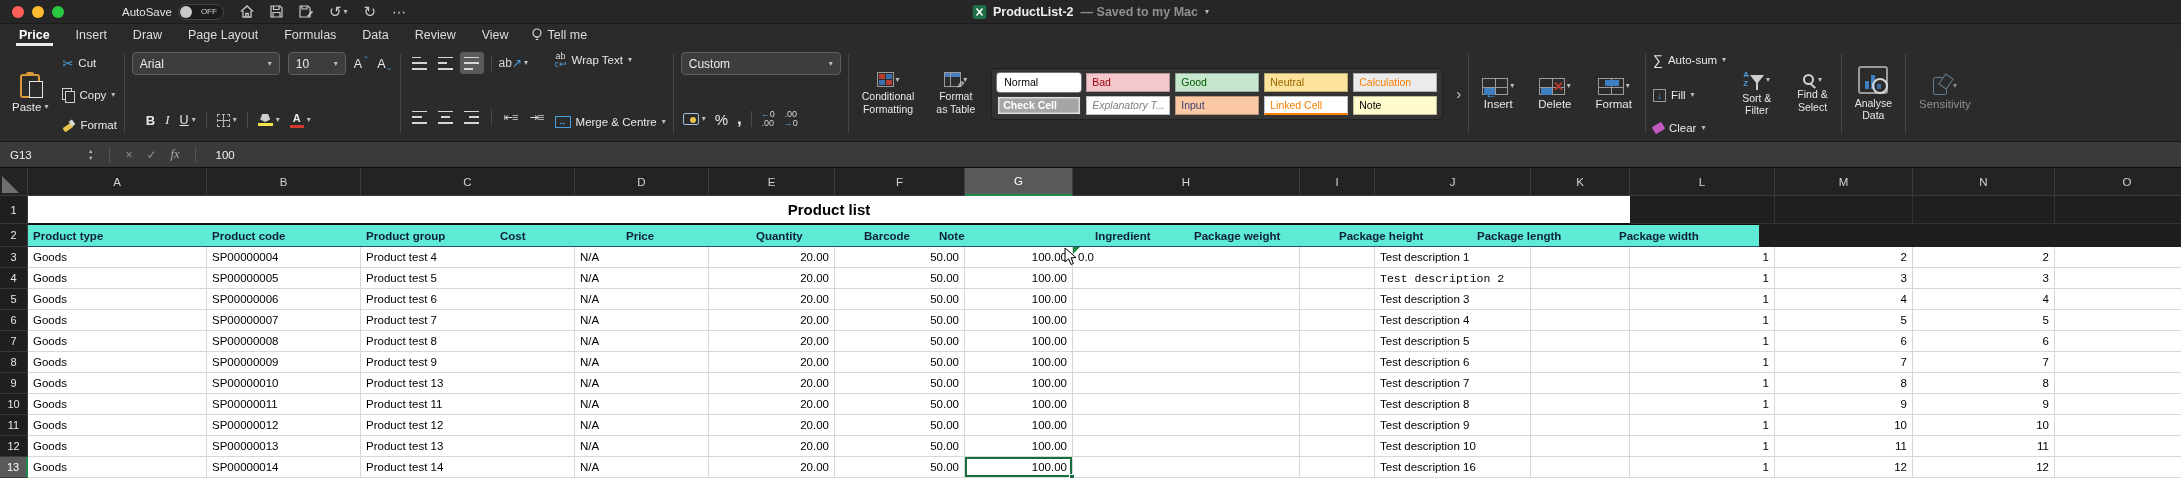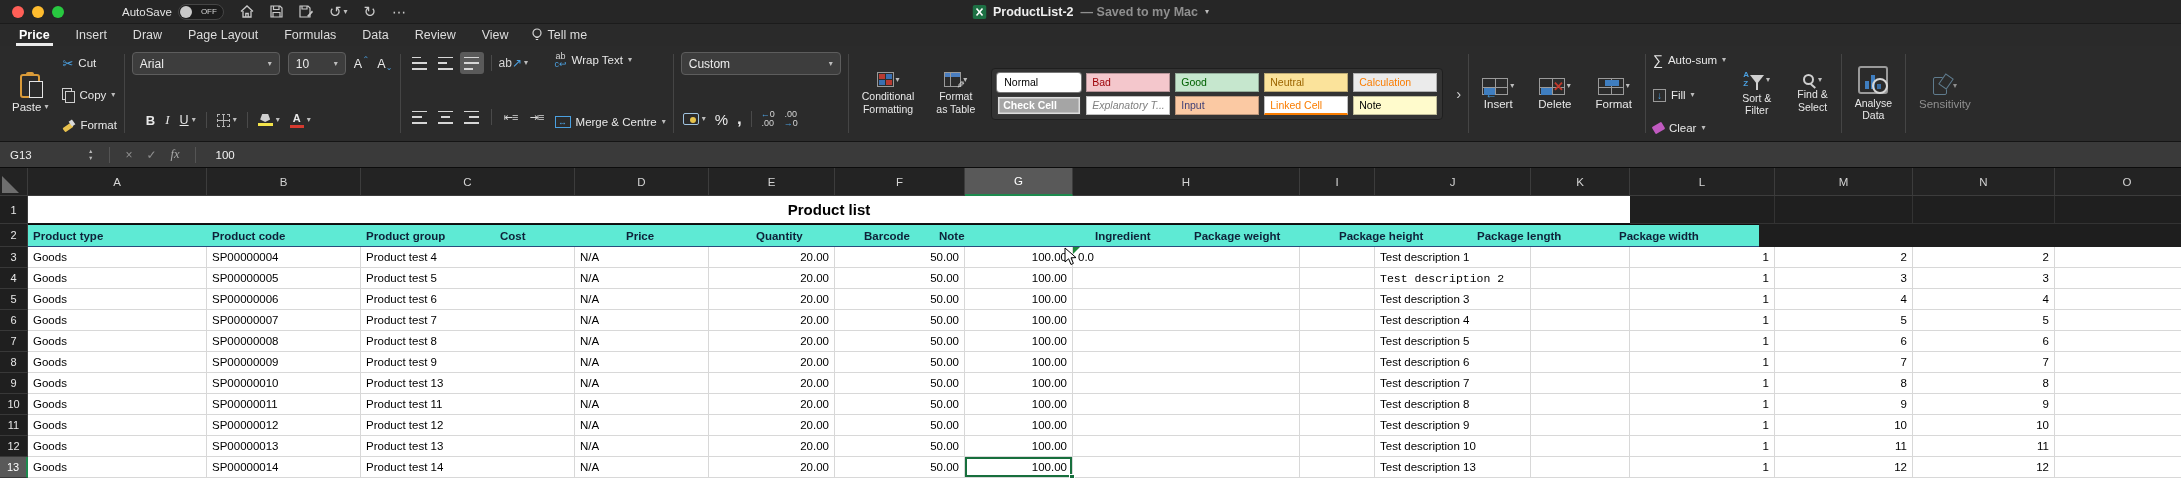--- a/index.html
+++ b/index.html
@@ -761,21 +761,21 @@
         <div class="rowhead rdata active" style="width: 28px;">13</div>
         <div class="dcell rdata" style="width: 179px;">Goods</div>
         <div class="dcell rdata" style="width: 154px;">SP00000014</div>
         <div class="dcell rdata" style="width: 214px;">Product test 14</div>
         <div class="dcell rdata" style="width: 134px;">N/A</div>
         <div class="dcell rdata num" style="width: 126px;">20.00</div>
         <div class="dcell rdata num" style="width: 130px;">50.00</div>
         <div class="dcell rdata num selcell" style="width: 108px;">100.00<div class="handle"></div></div>
         <div class="dcell rdata" style="width: 227px;"></div>
         <div class="dcell rdata" style="width: 75px;"></div>
-        <div class="dcell rdata" style="width: 156px;">Test description 13</div>
+        <div class="dcell rdata" style="width: 156px;">Test description 16</div>
         <div class="dcell rdata" style="width: 99px;"></div>
         <div class="dcell rdata num" style="width: 145px;">1</div>
         <div class="dcell rdata num" style="width: 138px;">12</div>
         <div class="dcell rdata num" style="width: 142px;">12</div>
         <div class="dcell rdata num" style="width: 145px;">12</div>
       </div>
     </div>
 </div>
 
 <svg class="cursor" style="left:1064px; top:247px" width="13" height="19" viewBox="0 0 13 19">

